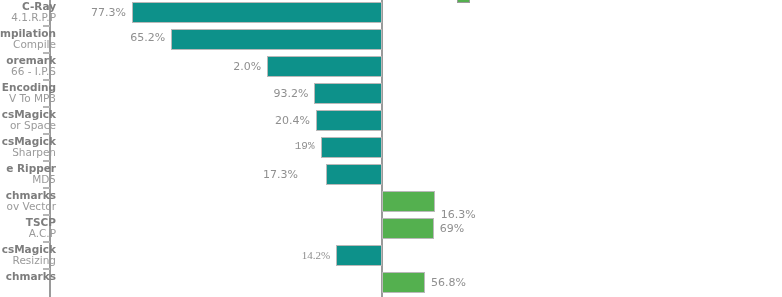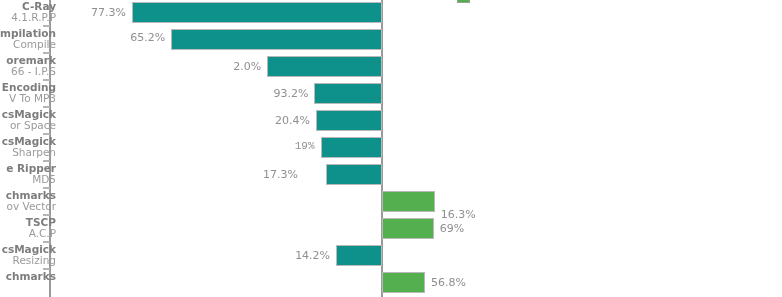--- a/index.html
+++ b/index.html
@@ -207,21 +207,21 @@
         <div class="bar green" style="top: 218px; height: 21px; width: 51.744px; left: 382px;"></div>
         <div class="bar-value right" style="top: 222.5px; left: 439.744px;">69%</div>
       </div>
       <div class="row" style="top: 0px;">
         <div class="cat-label" style="top: 243.5px;">
           <span class="l1">csMagick</span>
           <span class="l2">Resizing</span>
         </div>
         <div class="cat-tick" style="top: 241px;"></div>
         <div class="bar teal" style="top: 245px; height: 21px; width: 45.9228px; left: 336.077px;"></div>
-        <div class="bar-value left" style="top: 249.5px; right: 451.923px;">14.2%</div>
+        <div class="bar-value left" style="top: 249.5px; right: 451.923px; font-family: Liberation Serif, serif;">14.2%</div>
       </div>
       <div class="row" style="top: 0px;">
         <div class="cat-label" style="top: 270.5px;">
           <span class="l1">chmarks</span>
         </div>
         <div class="cat-tick" style="top: 268px;"></div>
         <div class="bar green" style="top: 272px; height: 21px; width: 43.0122px; left: 382px;"></div>
         <div class="bar-value right" style="top: 276.5px; left: 431.012px;">56.8%</div>
       </div>
     </div>

